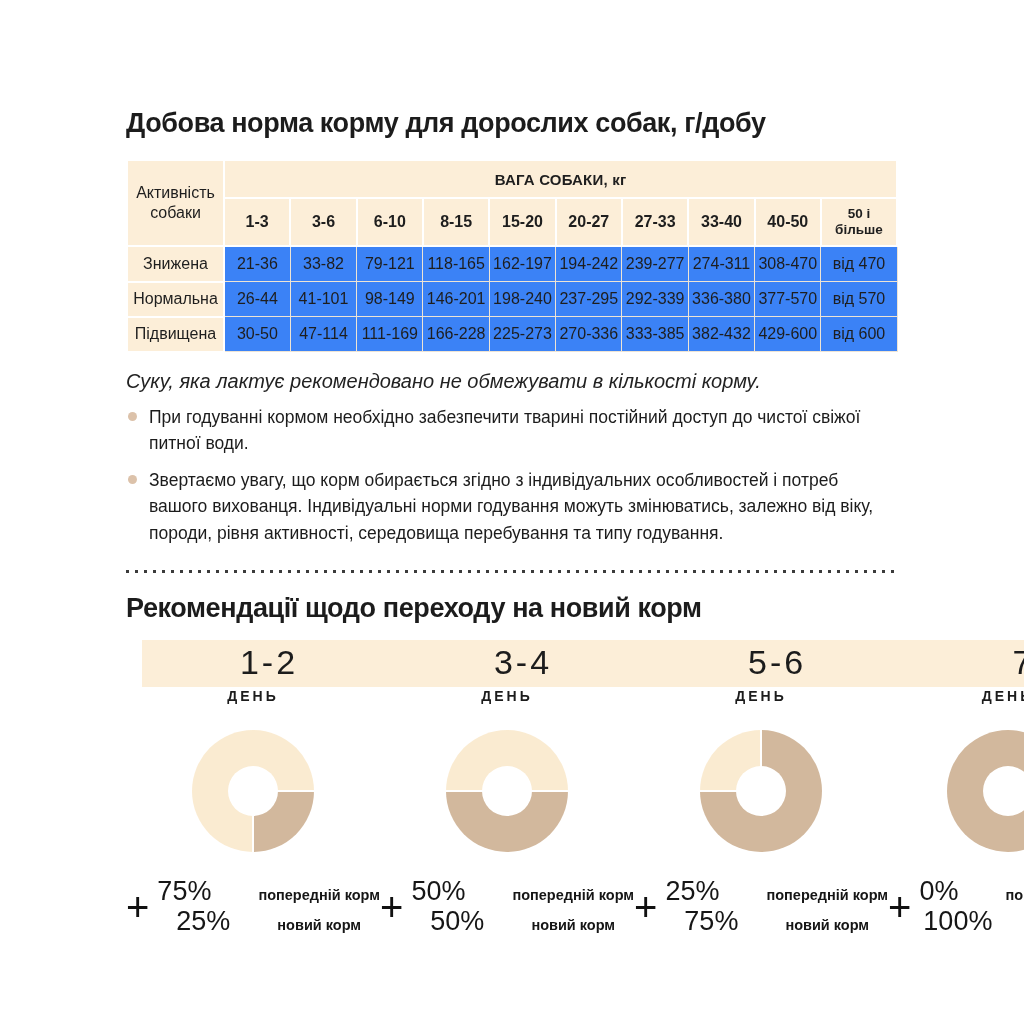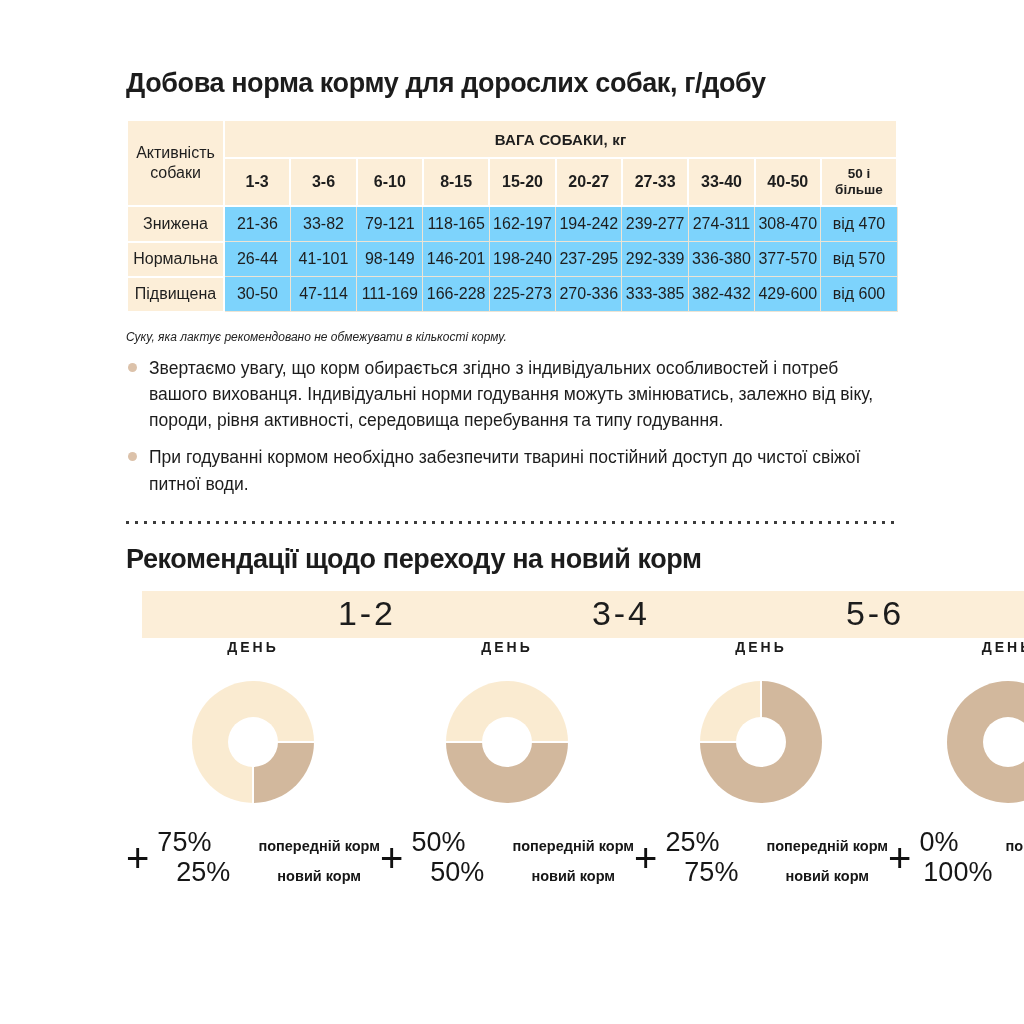--- a/index.html
+++ b/index.html
@@ -1,61 +1,61 @@
 <!DOCTYPE html>
 <html lang="uk"><head>
 <meta charset="utf-8">
 <style>
   html,body{margin:0;padding:0;background:#ffffff;}
   .page{
     width:1024px;height:1024px;background:#ffffff;overflow:hidden;
     font-family:"Liberation Sans",sans-serif;color:#1e1e1e;
   }
-  .content{width:772px;margin:0 auto;padding-top:68px;}
+  .content{width:772px;margin:0 auto;padding-top:108px;}
 
   h1,h2{
     font-size:27px;font-weight:700;letter-spacing:-0.4px;
     margin:0;color:#1c1c1c;
   }
   h1{margin-bottom:20px;}
   h2{margin-bottom:16px;}
 
   
   table.feed{width:100%;border-collapse:collapse;table-layout:fixed;}
   table.feed th,table.feed td{text-align:center;vertical-align:middle;padding:0 1px;}
   .cell-beige{background:#fceed8;border:2px solid #ffffff;}
   th.activity-hd{font-size:16px;font-weight:400;line-height:1.25;}
   th.weight-hd{font-size:15px;font-weight:700;height:36px;letter-spacing:0.2px;}
   th.weight-col{font-size:16px;font-weight:700;height:46px;}
   th.weight-col.small{font-size:13.5px;line-height:1.15;}
-  td.val{background:#7dd3fc;border:1px solid #eee4d4;font-size:16px;height:34px;font-weight:400;}
+  td.val{background:#3b82f6;border:1px solid #eee4d4;font-size:16px;height:34px;font-weight:400;}
   th.row-activity{font-size:16px;font-weight:400;}
 
   
-  .note-italic{font-style:italic;font-size:12px;margin:17px 0 4px;color:#222222;}
+  .note-italic{font-style:italic;font-size:20px;margin:17px 0 4px;color:#222222;}
   ul.bullets{list-style:none;margin:0;padding:0;}
   ul.bullets li{
     position:relative;padding-left:23px;font-size:17.5px;line-height:1.5;
     margin-top:11px;color:#1c1c1c;
   }
   ul.bullets li::before{
     content:"";position:absolute;left:2px;top:8px;width:9px;height:9px;
     border-radius:50%;background:#dcc2aa;
   }
 
   .dotted-divider{
     height:3px;margin:24px 0 20px;
     background:repeating-linear-gradient(90deg,#3b3b3b 0 3px,transparent 3px 9px);
   }
 
   
   .steps{display:grid;grid-template-columns:repeat(4,1fr);}
   .step{display:flex;flex-direction:column;align-items:center;}
   .day-num{
-    width:100%;background:#fceed8;text-align:right;
+    width:100%;background:#fceed8;text-align:center;
     font-size:34px;font-weight:400;letter-spacing:3px;
     padding:3px 0 5px;color:#1c1c1c;margin-left:32px;
   }
   .day-word{font-size:14px;font-weight:700;letter-spacing:3px;margin-top:1px;color:#1c1c1c;}
   .donut{width:122px;height:122px;border-radius:50%;margin-top:26px;position:relative;}
   .donut::after{content:"";position:absolute;inset:36px;background:#ffffff;border-radius:50%;}
   .pcts{display:flex;align-items:center;margin-top:26px;gap:8px;}
   .plus{font-size:40px;font-weight:400;line-height:0.9;color:#111111;}
   .pct-lines{display:flex;flex-direction:column;gap:3px;align-items:center;}
   .pct-line{display:flex;align-items:baseline;gap:7px;white-space:nowrap;}
@@ -141,22 +141,22 @@
             <td class="val">382-432</td>
             <td class="val">429-600</td>
             <td class="val">від 600</td>
           </tr>
         </tbody>
     </table>
 
     <p class="note-italic">Суку, яка лактує рекомендовано не обмежувати в кількості корму.</p>
 
     <ul class="bullets" id="bullets-list">
+        <li>При годуванні кормом необхідно забезпечити тварині постійний доступ до чистої свіжої питної води.</li>
         <li>Звертаємо увагу, що корм обирається згідно з індивідуальних особливостей і потреб вашого вихованця. Індивідуальні норми годування можуть змінюватись, залежно від віку, породи, рівня активності, середовища перебування та типу годування.</li>
-        <li>При годуванні кормом необхідно забезпечити тварині постійний доступ до чистої свіжої питної води.</li>
       </ul>
 
     <div class="dotted-divider"></div>
 
     <h2>Рекомендації щодо переходу на новий корм</h2>
 
     <div class="steps" id="steps-grid">
   <div class="step">
     <div class="day-num">1-2</div>
     <div class="day-word">ДЕНЬ</div>

